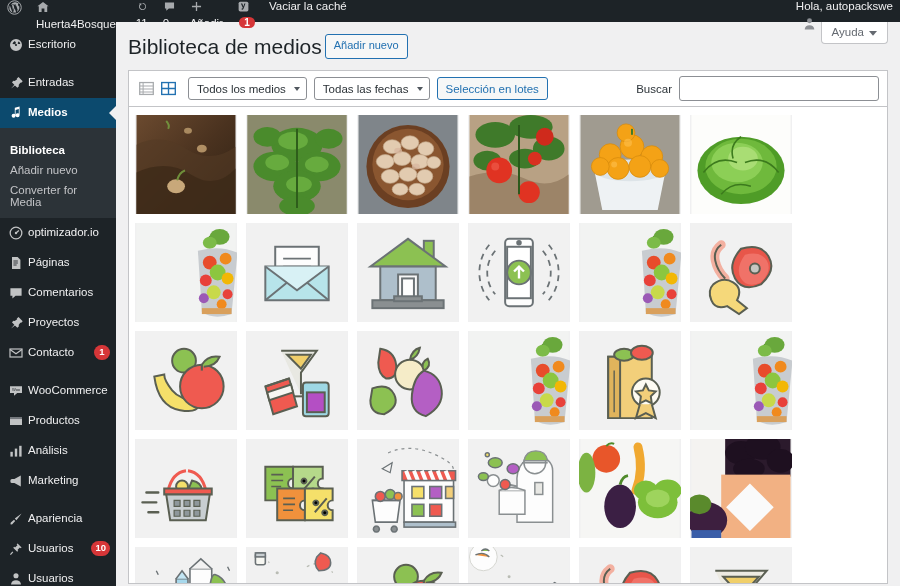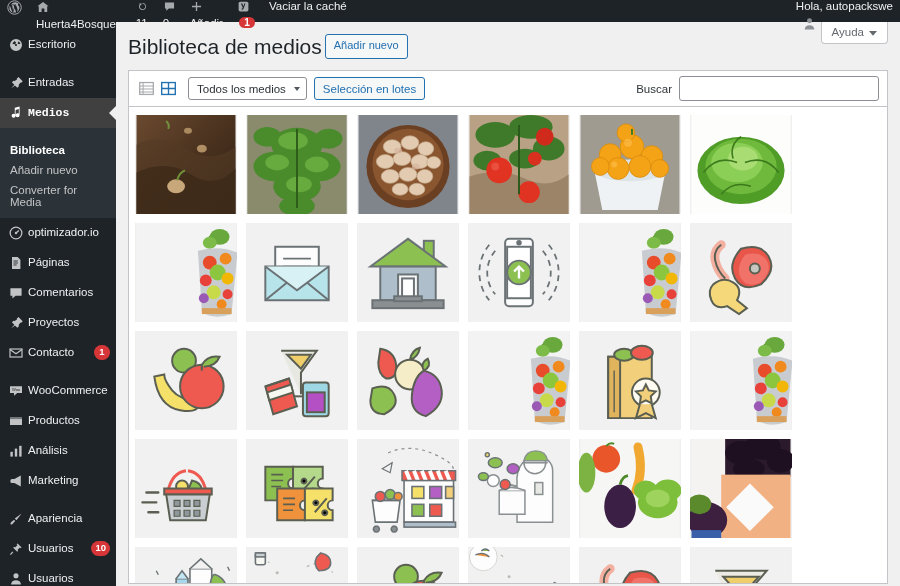--- a/index.html
+++ b/index.html
@@ -55,21 +55,21 @@
     padding: 7px 6px 7px 8px;
     color: #f0f0f1; line-height: 1.35;
     position: relative;
   }
   .menu-item .mi-icon {
     width: 16px; height: 16px; flex: 0 0 16px;
     opacity: .78; margin-top: 0px;
   }
   .menu-item .mi-label { flex: 1 1 auto; }
   .menu-item.current {
-    background: #404040; color: #fff; font-weight: 600; font-family: Liberation Mono, monospace;
+    background: #0c4a6e; color: #fff; font-weight: 600;
   }
   .menu-item.current .mi-icon { opacity: 1; }
   .menu-item.current::after {
     content: ""; position: absolute; right: -1px; top: 50%;
     margin-top: -8px;
     border-style: solid; border-width: 8px 8px 8px 0;
     border-color: transparent #f0f0f1 transparent transparent;
   }
   .menu-sep { height: 8px; }
   .submenu { background: #2c3338; padding: 12px 0 6px 0; }
@@ -469,20 +469,24 @@
             <path d="M10 3v14M2 10h16" stroke="#2271b1" stroke-width="1.6"></path>
           </svg>
       </span>
     </div>
 
     <div class="media-select">
       <span>Todos los medios</span>
       <span class="caret"></span>
     </div>
 
+    <div class="media-select">
+      <span>Todas las fechas</span>
+      <span class="caret"></span>
+    </div>
 
     <div class="btn-bulk">Selección en lotes</div>
 
     <div class="search-area">
       <span class="search-label">Buscar</span>
       <input class="search-input" type="text" placeholder="" style="">
     </div>
   </div>
 
   <div class="media-frame">

